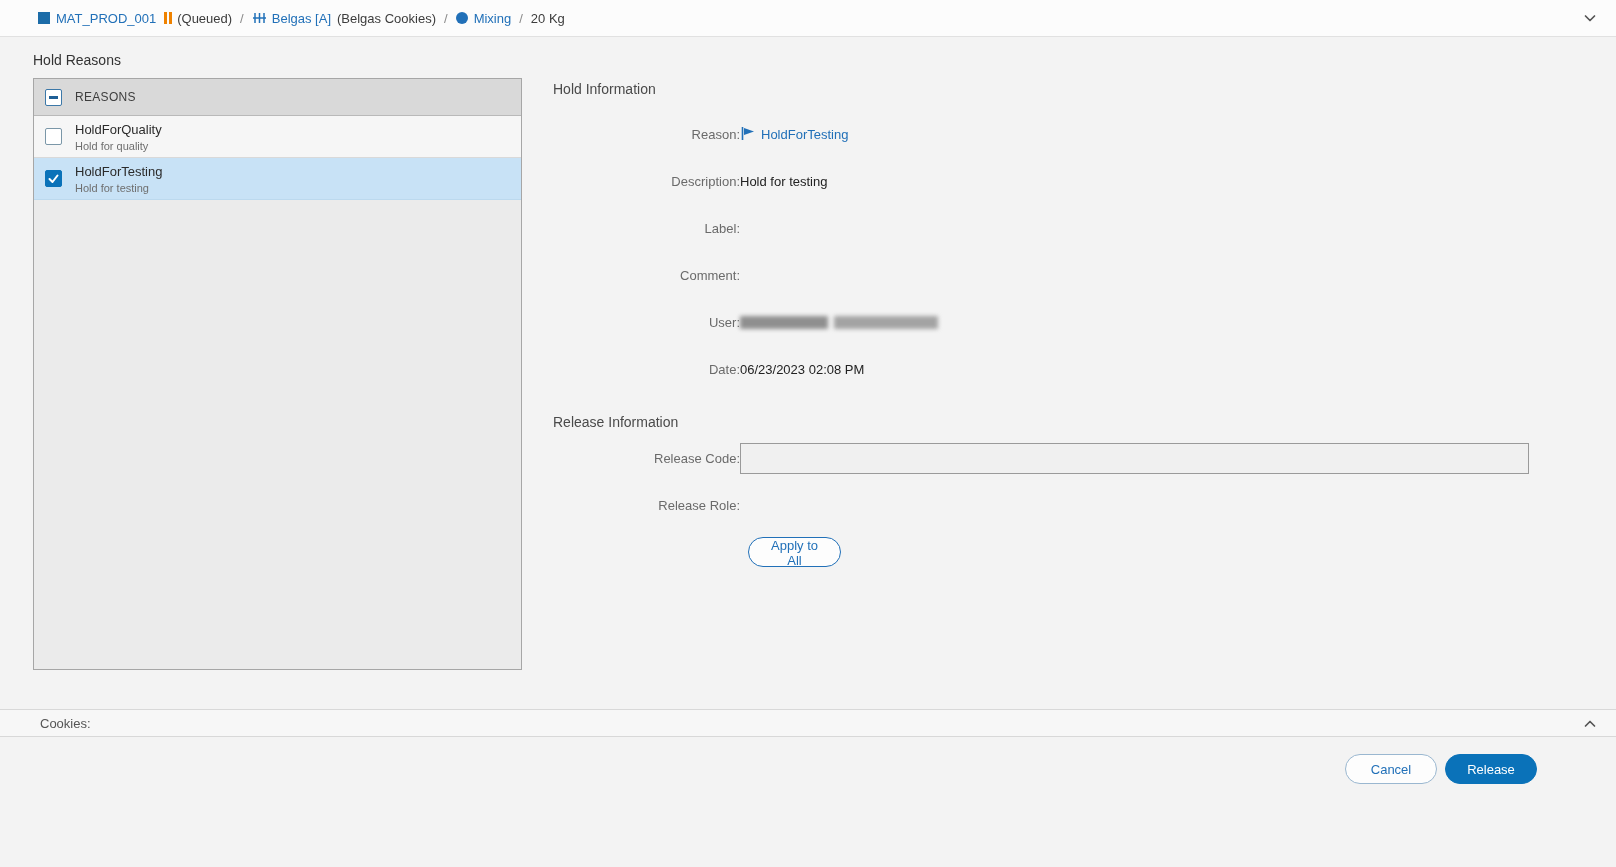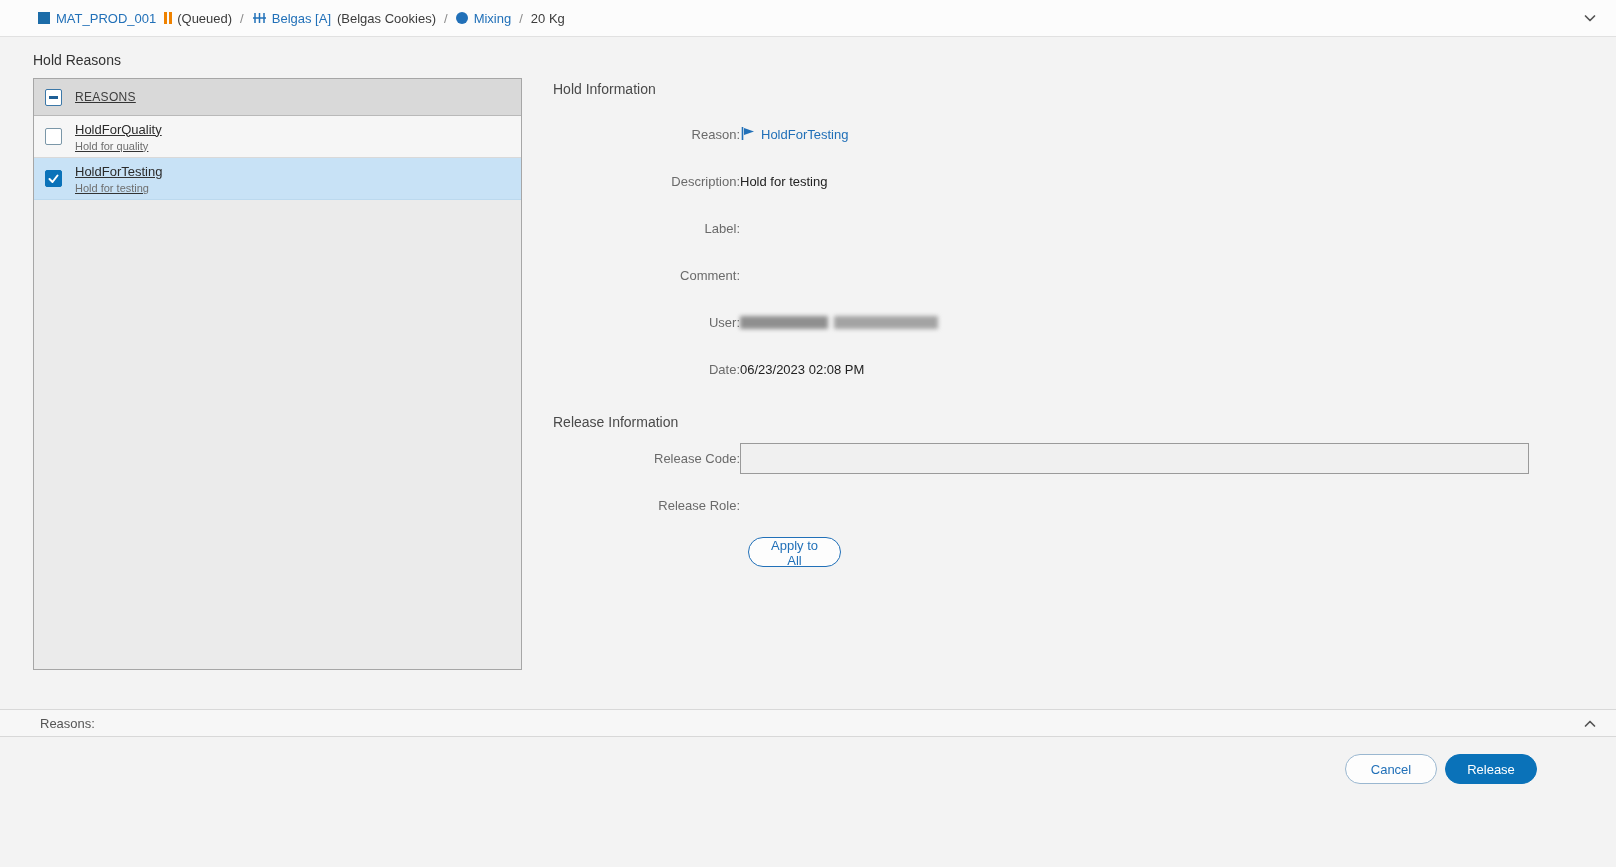--- a/index.html
+++ b/index.html
@@ -51,21 +51,20 @@
   
   .main { position:relative; flex:0 0 672px; height:672px; background:#f3f3f3; }
 
   .left-panel { position:absolute; left:33px; top:14px; }
   .panel-title { font-size:14px; line-height:18px; color:#333; margin-bottom:9px; }
   .reason-list {
     width:489px; height:592px;
     border:1px solid #a6a6a6;
     background:#ebebeb;
     overflow:hidden;
-    text-decoration:underline;
   }
   .list-header {
     height:37px; background:#d9d9d9; border-bottom:1px solid #b9b9b9;
     display:flex; align-items:center; gap:13px; padding:0 11px;
     font-size:12px; color:#3d3d3d; letter-spacing:.3px;
   }
   .reason-row {
     min-height:42px;
     display:flex; align-items:center; gap:13px;
     padding:5px 11px;
@@ -280,21 +279,21 @@
         <div></div>
         <div>
           <button class="btn btn-outline-blue">Apply to All</button>
         </div>
       </div>
     </div>
 
   </div>
 
   <div class="comments-bar">
-    <span>Reasons:</span>
+    <span>Cookies:</span>
     <span class="comments-expander">
       <svg width="16" height="16" viewBox="0 0 16 16">
           <path d="M3.5 10 L8 5.5 L12.5 10" fill="none" stroke="#555" stroke-width="1.7" stroke-linecap="round" stroke-linejoin="round"></path>
         </svg>
     </span>
   </div>
 
   <div class="footer">
     <button class="btn btn-cancel">Cancel</button>
     <button class="btn btn-release">Release</button>

